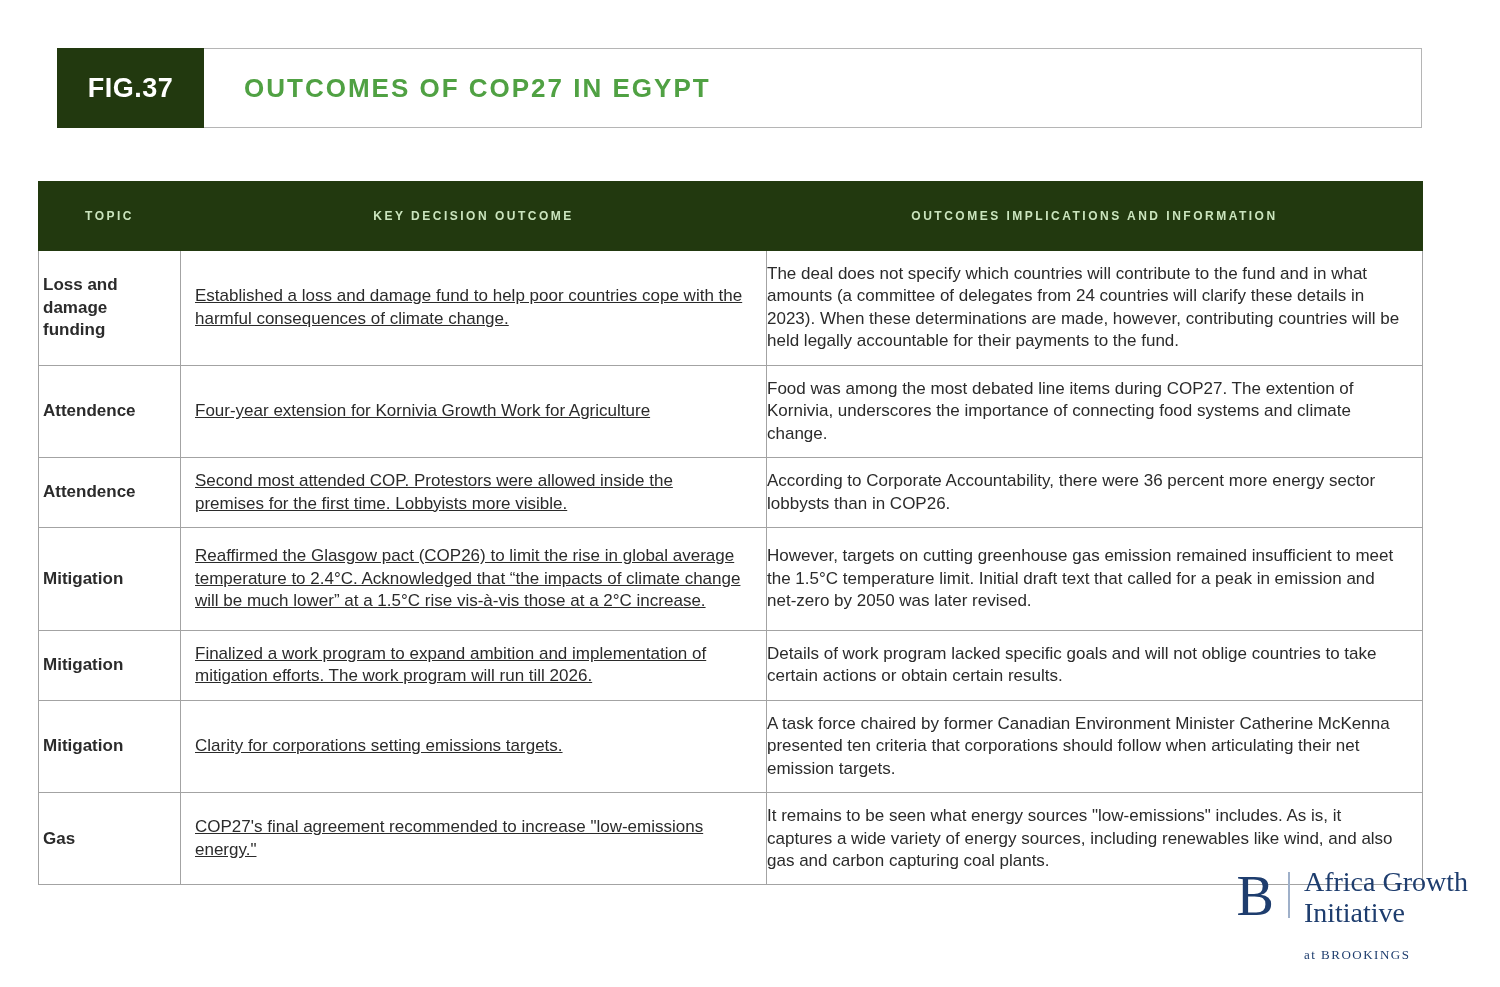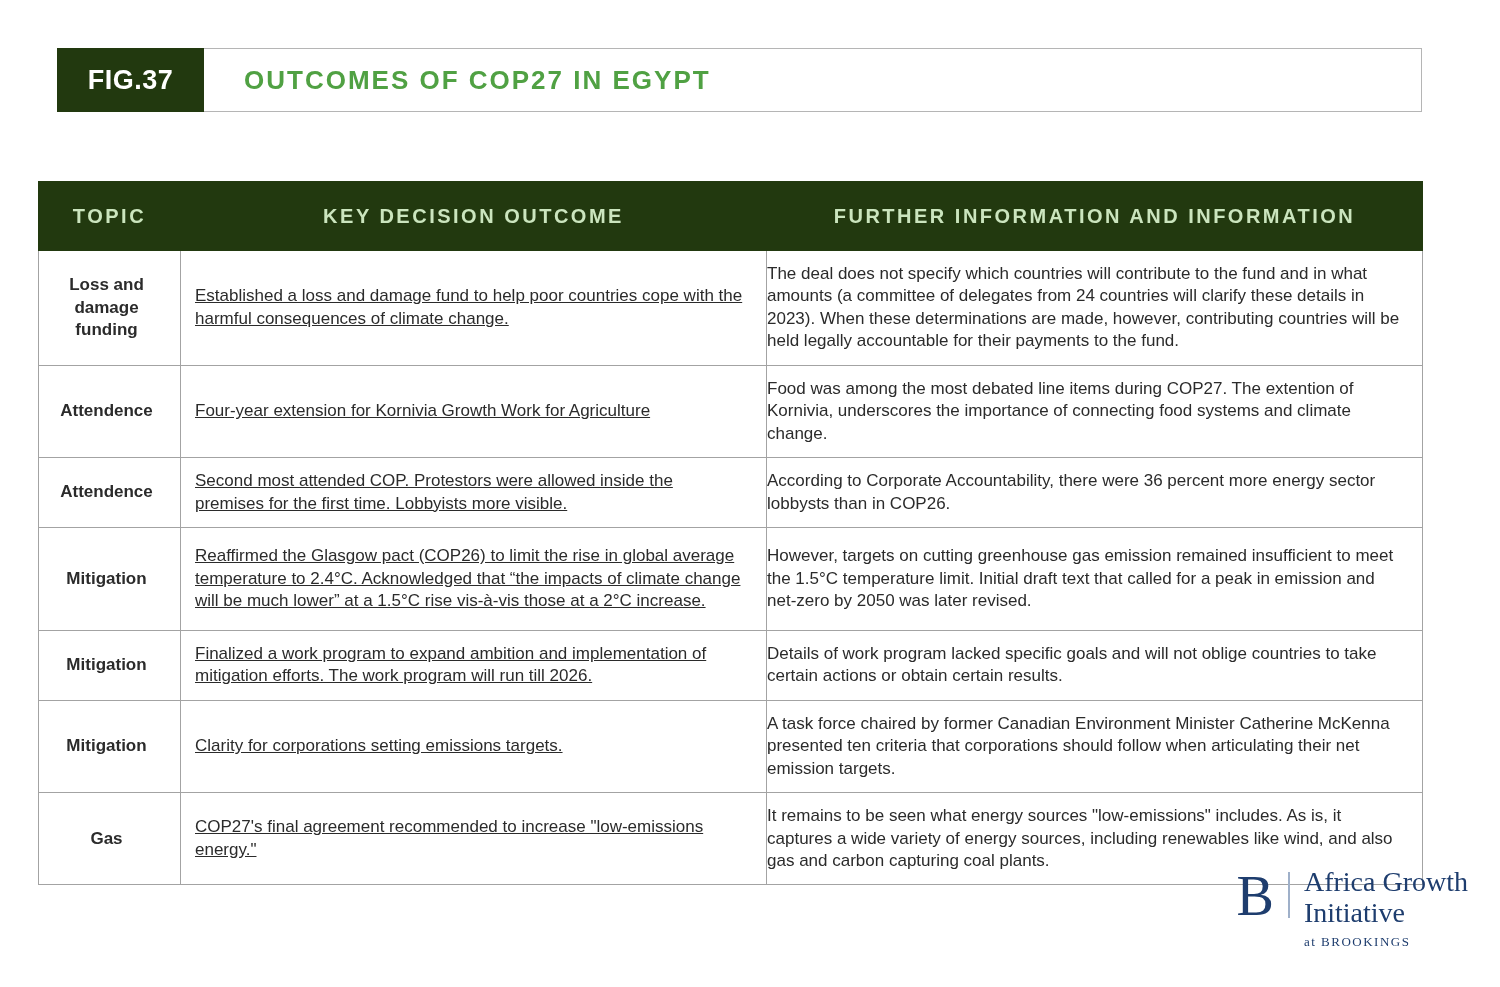--- a/index.html
+++ b/index.html
@@ -17,21 +17,21 @@
     background: #ffffff;
     font-family: "Liberation Sans", sans-serif;
     position: relative;
     overflow: hidden;
   }
 
   
   .fig-row {
     position: absolute;
     left: 38px; top: 48px;
-    width: 1384px; height: 64px;
+    width: 1384px; height: 80px;
     display: flex;
     padding-left: 19px;
   }
   .fig-badge {
     width: 147px; height: 100%;
     background: var(--dark-green);
     color: #ffffff;
     display: flex; align-items: center; justify-content: center;
     font-size: 27px; font-weight: 700; letter-spacing: 0.5px;
   }
@@ -57,41 +57,40 @@
     table-layout: fixed;
   }
   .cop-table col.c-topic { width: 142px; }
   .cop-table col.c-decision { width: 586px; }
   .cop-table col.c-implications { width: 656px; }
 
   .cop-table thead th {
     background: var(--dark-green);
     color: var(--header-text);
     height: 69px;
-    font-size: 20px;
+    font-size: 12px;
     font-weight: 700;
     letter-spacing: 2.5px;
     text-align: center;
     vertical-align: middle;
     border: 1px solid var(--dark-green);
   }
   .cop-table tbody td {
     border: 1px solid var(--border-gray);
     background: #ffffff;
     color: var(--body-text);
     font-size: 17px;
     line-height: 1.32;
     vertical-align: middle;
     padding: 12px 14px;
   }
   .cop-table tbody td.cell-topic {
     font-weight: 700;
     padding-left: 4px;
     padding-right: 10px;
-    text-align: center;
   }
   .cop-table tbody td.cell-decision { padding-left: 14px; padding-right: 22px; text-decoration: underline; }
   .cop-table tbody td.cell-implications { padding-left: 0; padding-right: 14px; }
 
   .cop-table tbody tr:nth-child(1) { height: 107px; }
   .cop-table tbody tr:nth-child(2) { height: 86px; }
   .cop-table tbody tr:nth-child(3) { height: 65px; }
   .cop-table tbody tr:nth-child(4) { height: 103px; }
   .cop-table tbody tr:nth-child(5) { height: 65px; }
   .cop-table tbody tr:nth-child(6) { height: 86px; }
@@ -121,21 +120,21 @@
   }
   .logo-text {
     padding-left: 14px;
   }
   .logo-org {
     font-size: 28px;
     line-height: 1.12;
     color: var(--navy);
   }
   .logo-sub {
-    margin-top: 5px;
+    margin-top: 18px;
     font-size: 13px;
     letter-spacing: 1.5px;
     color: var(--navy);
     font-family: "Liberation Serif", serif;
   }
 </style>
 </head>
 <body>
 
 <div class="fig-row">
@@ -150,21 +149,21 @@
 <table class="cop-table">
   <colgroup>
     <col class="c-topic">
     <col class="c-decision">
     <col class="c-implications">
   </colgroup>
   <thead>
     <tr>
       <th>TOPIC</th>
       <th>KEY DECISION OUTCOME</th>
-      <th>FURTHER INFORMATION AND INFORMATION</th>
+      <th>OUTCOMES IMPLICATIONS AND INFORMATION</th>
     </tr>
   </thead>
   <tbody>
       <tr>
         <td class="cell-topic">Loss and damage funding</td>
         <td class="cell-decision">Established a loss and damage fund to help poor countries cope with the harmful consequences of climate change.</td>
         <td class="cell-implications">The deal does not specify which countries will contribute to the fund and in what amounts (a committee of delegates from 24 countries will clarify these details in 2023). When these determinations are made, however, contributing countries will be held legally accountable for their payments to the fund.</td>
       </tr>
       <tr>
         <td class="cell-topic">Attendence</td>

